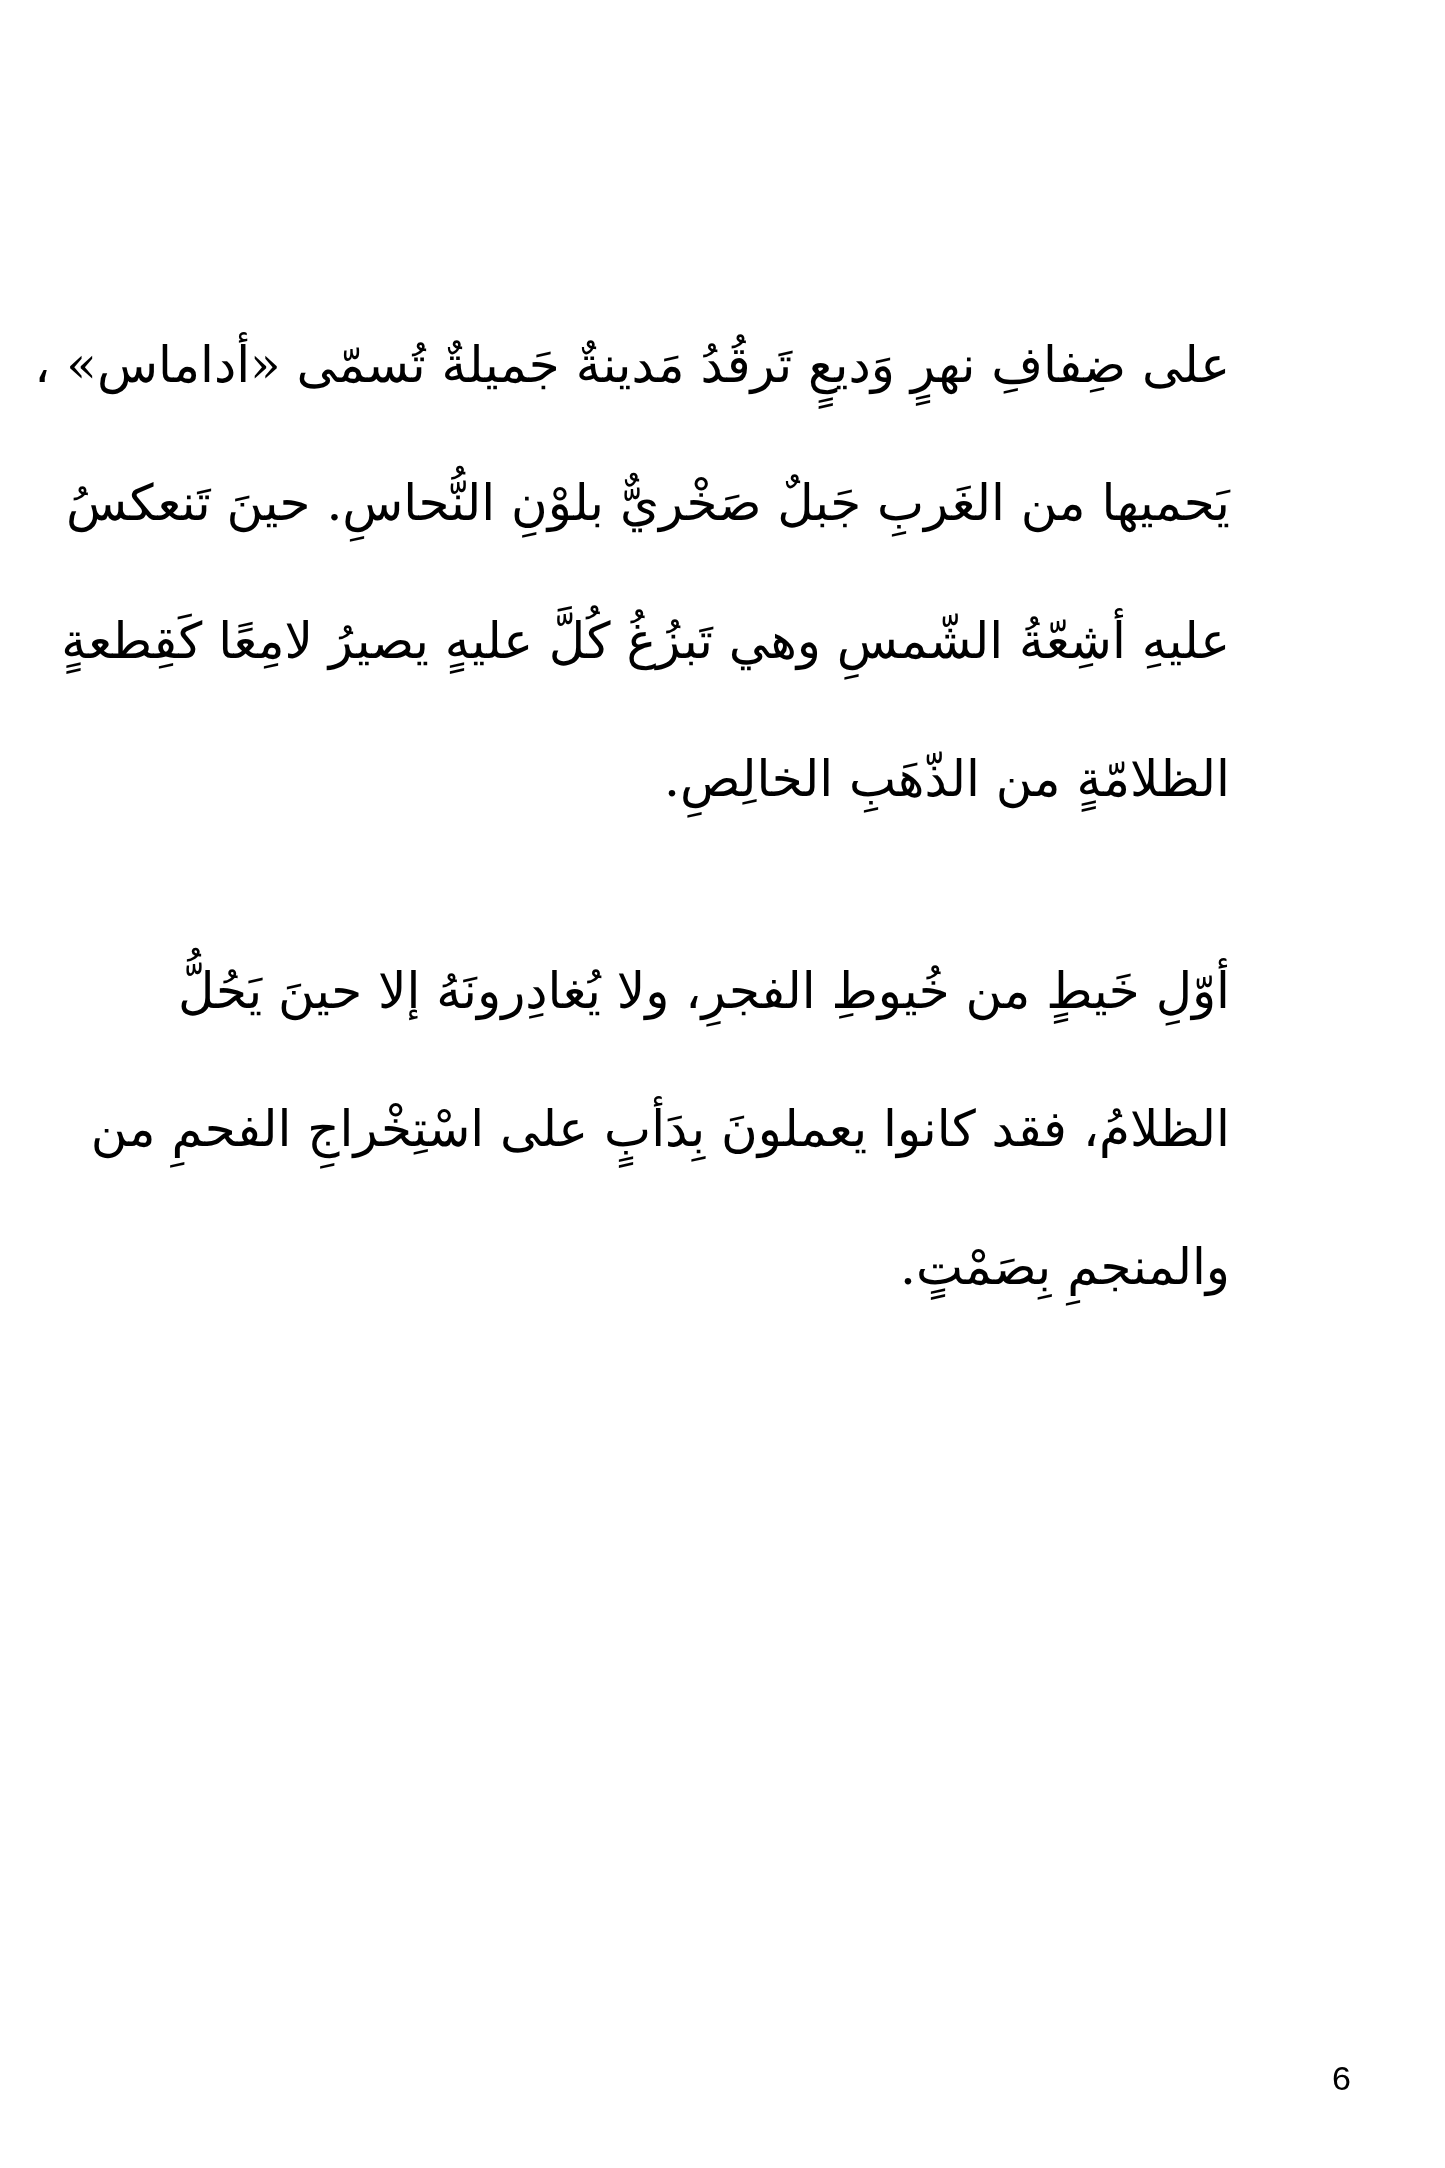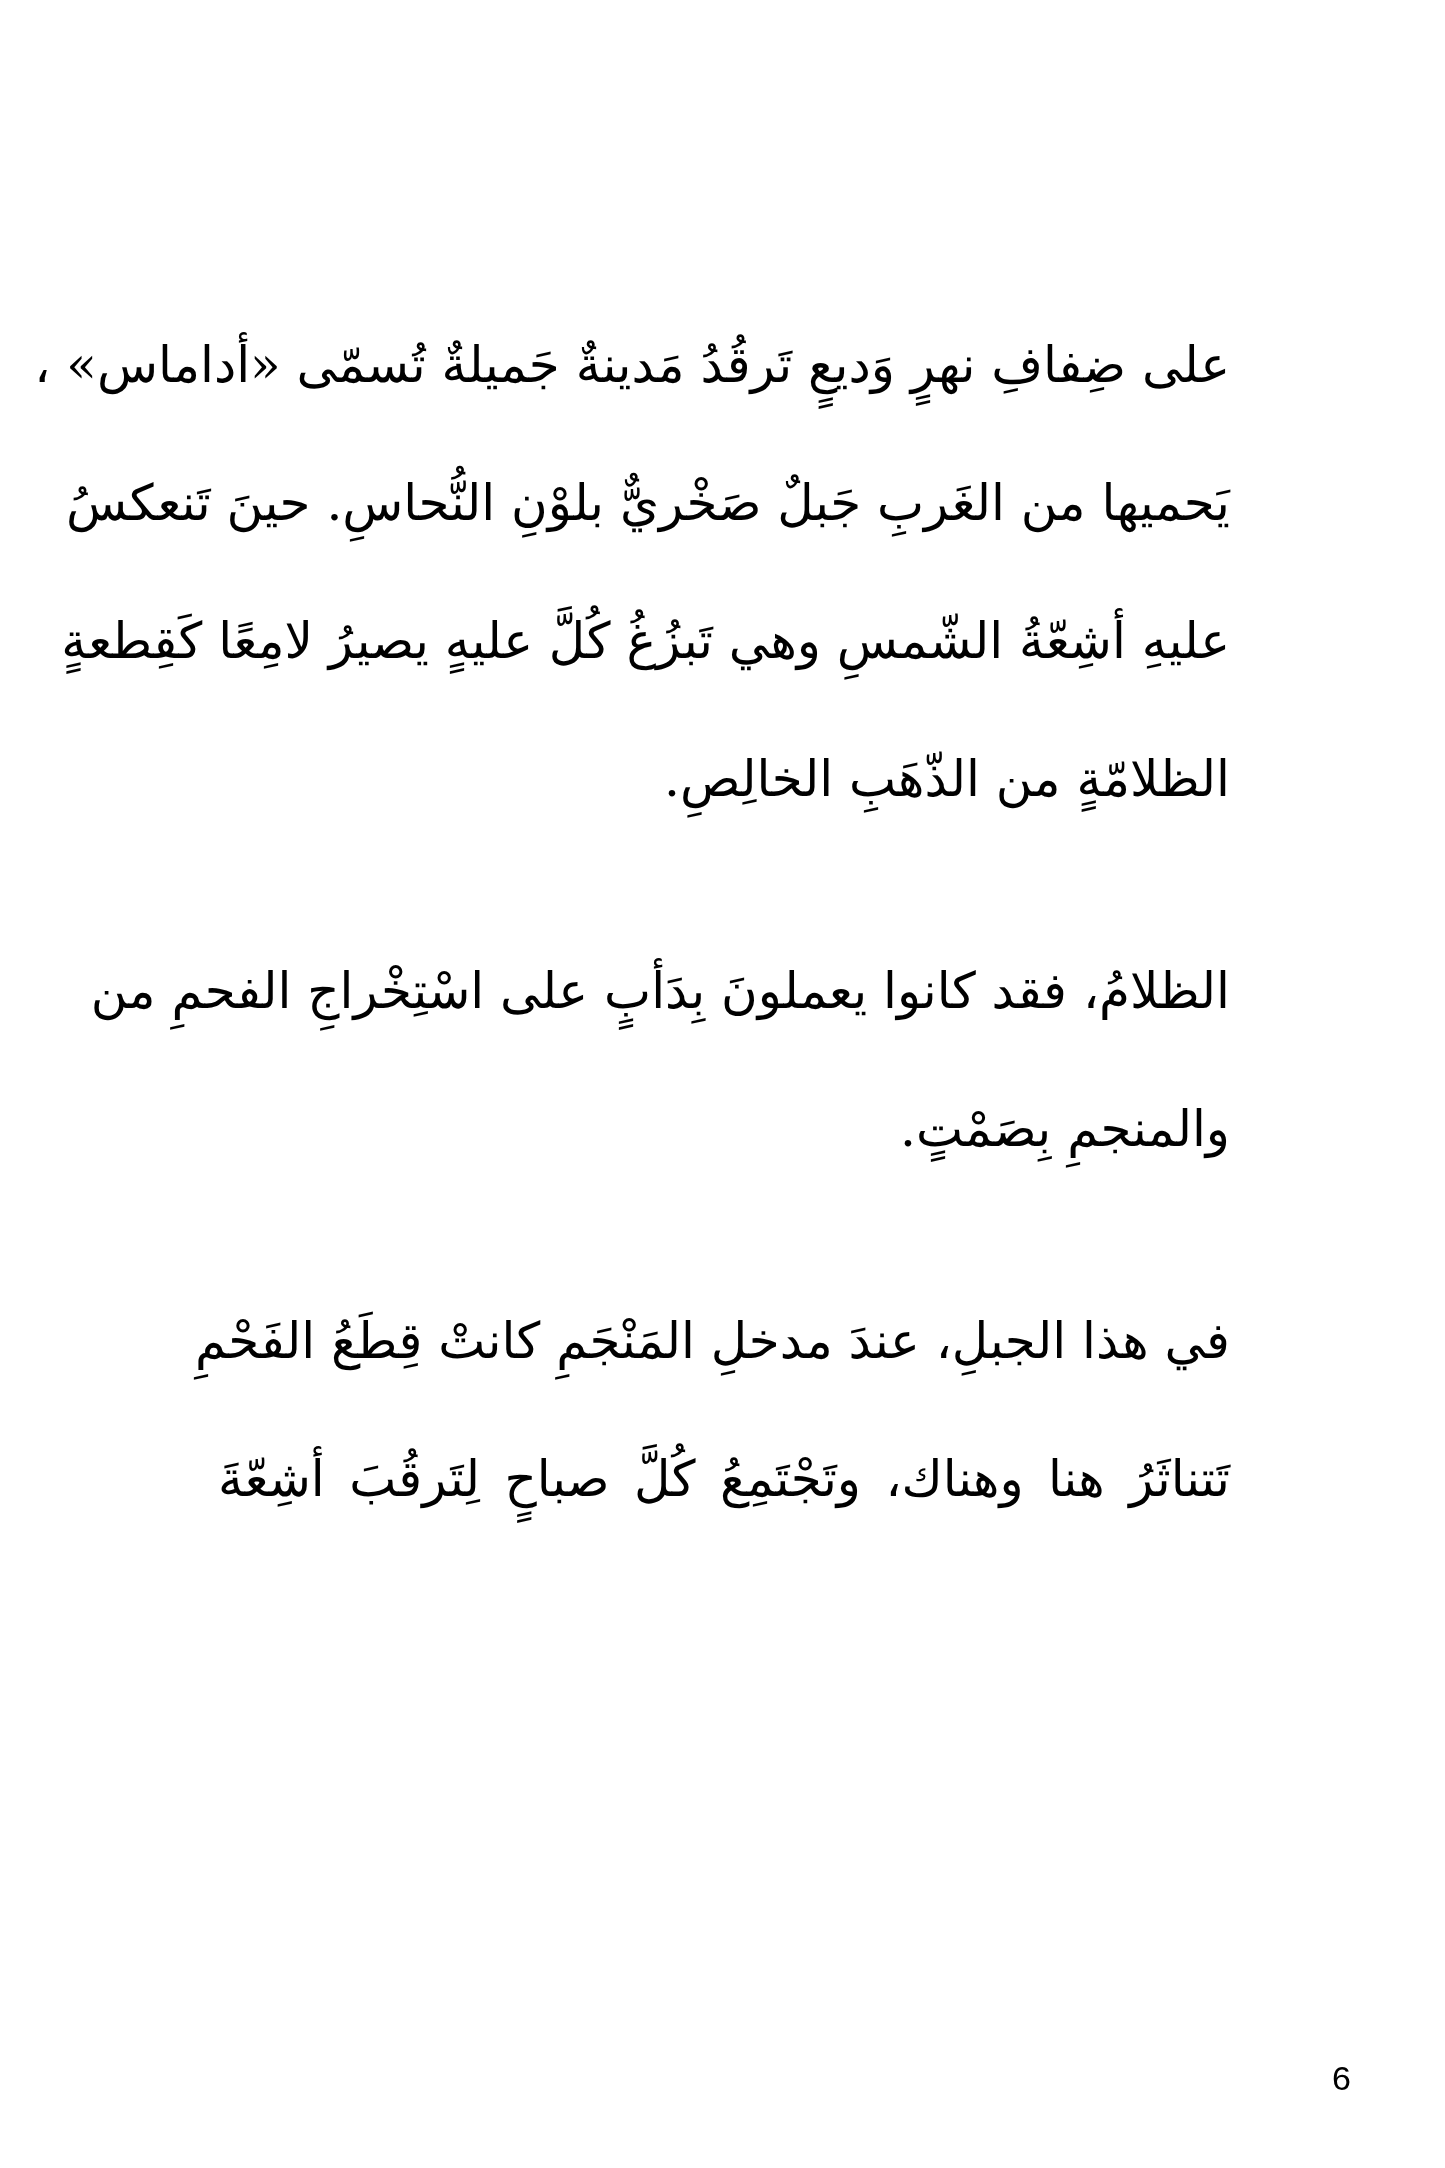--- a/index.html
+++ b/index.html
@@ -62,25 +62,22 @@
   <div class="text-block">
 
     <p class="paragraph">
       <span class="line">على ضِفافِ نهرٍ وَديعٍ تَرقُدُ مَدينةٌ جَميلةٌ تُسمّى «أداماس» ،</span>
       <span class="line">يَحميها من الغَربِ جَبلٌ صَخْريٌّ بلوْنِ النُّحاسِ. حينَ تَنعكسُ</span>
       <span class="line">عليهِ أشِعّةُ الشّمسِ وهي تَبزُغُ كُلَّ عليهٍ يصيرُ لامِعًا كَقِطعةٍ</span>
       <span class="line last">الظلامّةٍ من الذّهَبِ الخالِصِ.</span>
     </p>
 
     <p class="paragraph">
+      <span class="line">أوّلِ خَيطٍ من خُيوطِ الفجرِ، ولا يُغادِرونَهُ إلا حينَ يَحُلُّ</span>
       <span class="line">الظلامُ، فقد كانوا يعملونَ بِدَأبٍ على اسْتِخْراجِ الفحمِ من</span>
       <span class="line last">والمنجمِ بِصَمْتٍ.</span>
     </p>
 
-    <p class="paragraph">
-      <span class="line">في هذا الجبلِ، عندَ مدخلِ المَنْجَمِ كانتْ قِطَعُ الفَحْمِ</span>
-      <span class="line">تَتناثَرُ هنا وهناك، وتَجْتَمِعُ كُلَّ صباحٍ لِتَرقُبَ أشِعّةَ</span>
-    </p>
 
   </div>
 
   <div class="page-number">6</div>
 </div>
 
 </body></html>

